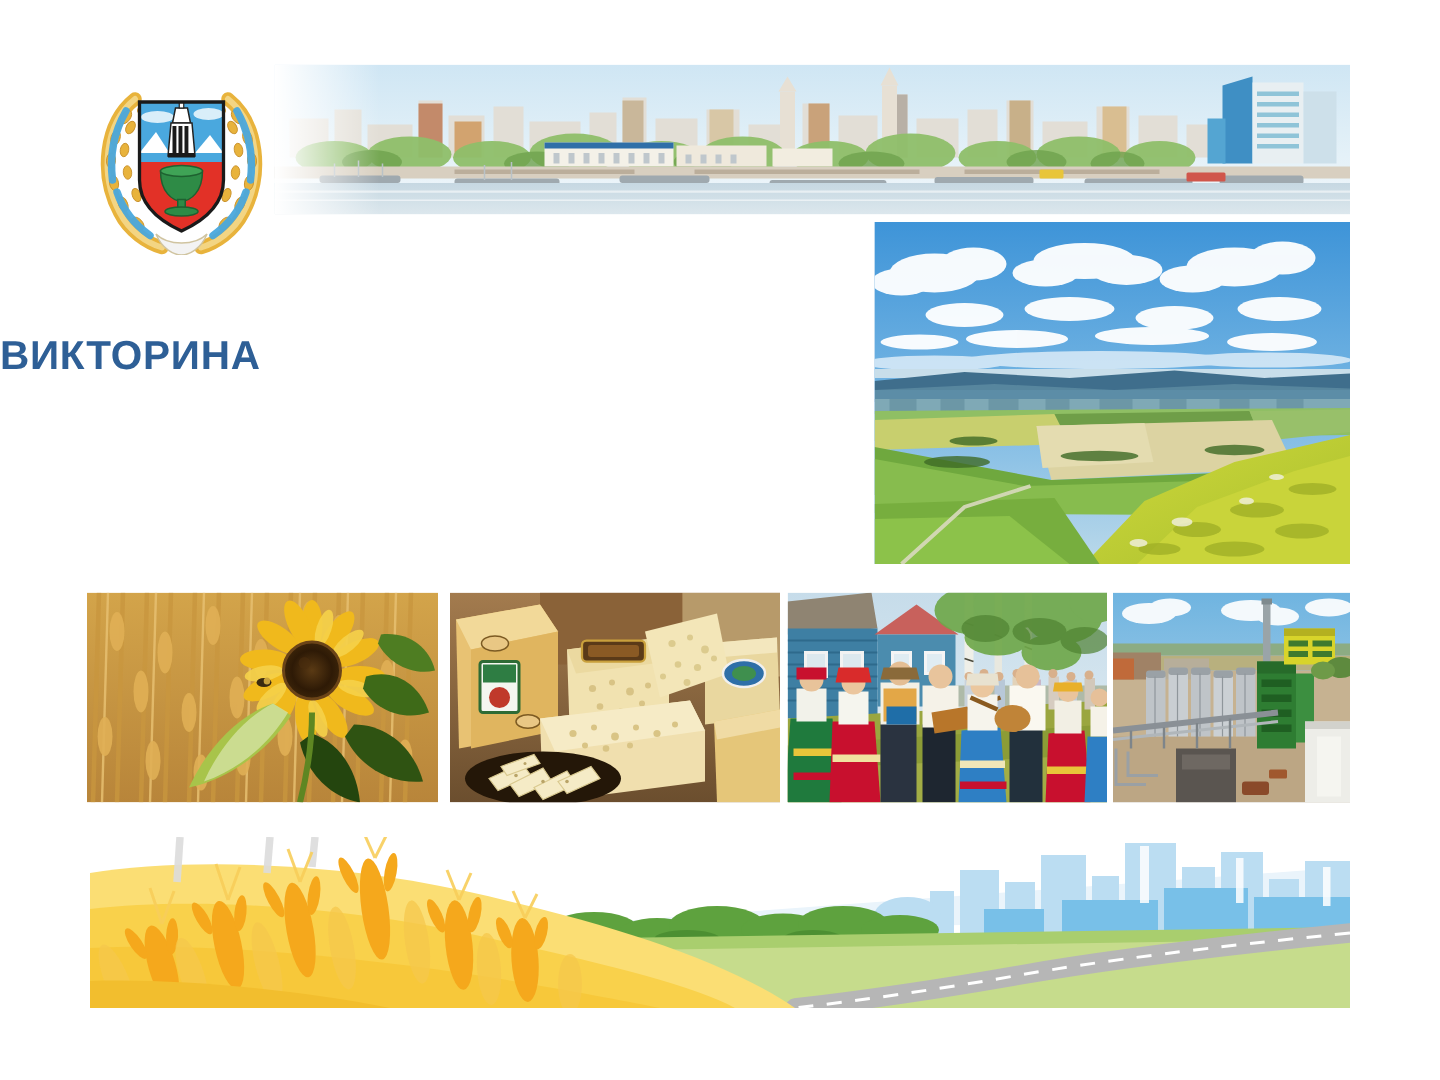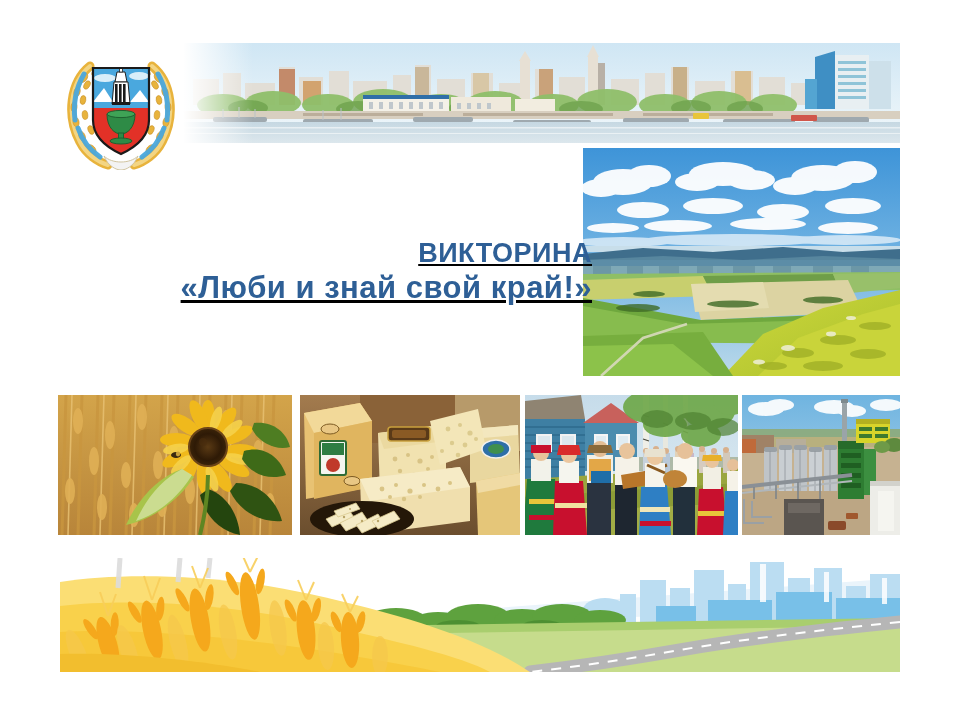--- a/index.html
+++ b/index.html
@@ -24,22 +24,22 @@
 
   
   .photo-field{
     position:absolute;left:583px;top:148px;width:317px;height:228px;
     overflow:hidden;background:#9ec7e8;
   }
   .photo-field svg{display:block;width:317px;height:228px;}
 
   
   .title-block{
-    position:absolute;left:0px;top:238px;width:592px;
-    text-align:right;line-height:1.18;text-decoration:underline;
+    position:absolute;left:0px;top:222px;width:592px;
+    text-align:left;line-height:1.18;
   }
   .title-line{
     color:#2E5F96;font-weight:bold;letter-spacing:.5px;
     font-family:"Liberation Sans","DejaVu Sans",sans-serif;
   }
   .title-line1{font-size:27px;}
   .title-line2{font-size:31px;}
 
   
   .photo{position:absolute;top:395px;height:140px;overflow:hidden;}
@@ -407,21 +407,20 @@
 
       <path d="M0,188 L120,184 L150,228 L0,228 Z" fill="#77AE3E"></path>
       <path d="M0,198 L90,196 L130,228 L0,228 Z" fill="#8CC24A"></path>
 
       <path d="M18,228 L60,190 L104,176" fill="none" stroke="#D8D9BE" stroke-width="2.6" opacity="0.9"></path>
     </svg>
   </div>
 
   <div class="title-block">
     <div class="title-line title-line1">ВИКТОРИНА</div>
-    <div class="title-line title-line2">«Люби и знай свой край!»</div>
   </div>
 
   <div class="photo p-sunflower">
     <svg viewBox="0 0 234 140" xmlns="http://www.w3.org/2000/svg" preserveAspectRatio="none">
       <defs>
         <linearGradient id="wheatBg" x1="0" y1="0" x2="0" y2="1">
           <stop offset="0%" stop-color="#D3A44A"></stop>
           <stop offset="100%" stop-color="#B8853A"></stop>
         </linearGradient>
         <radialGradient id="sunC" cx="0.5" cy="0.5" r="0.5">

